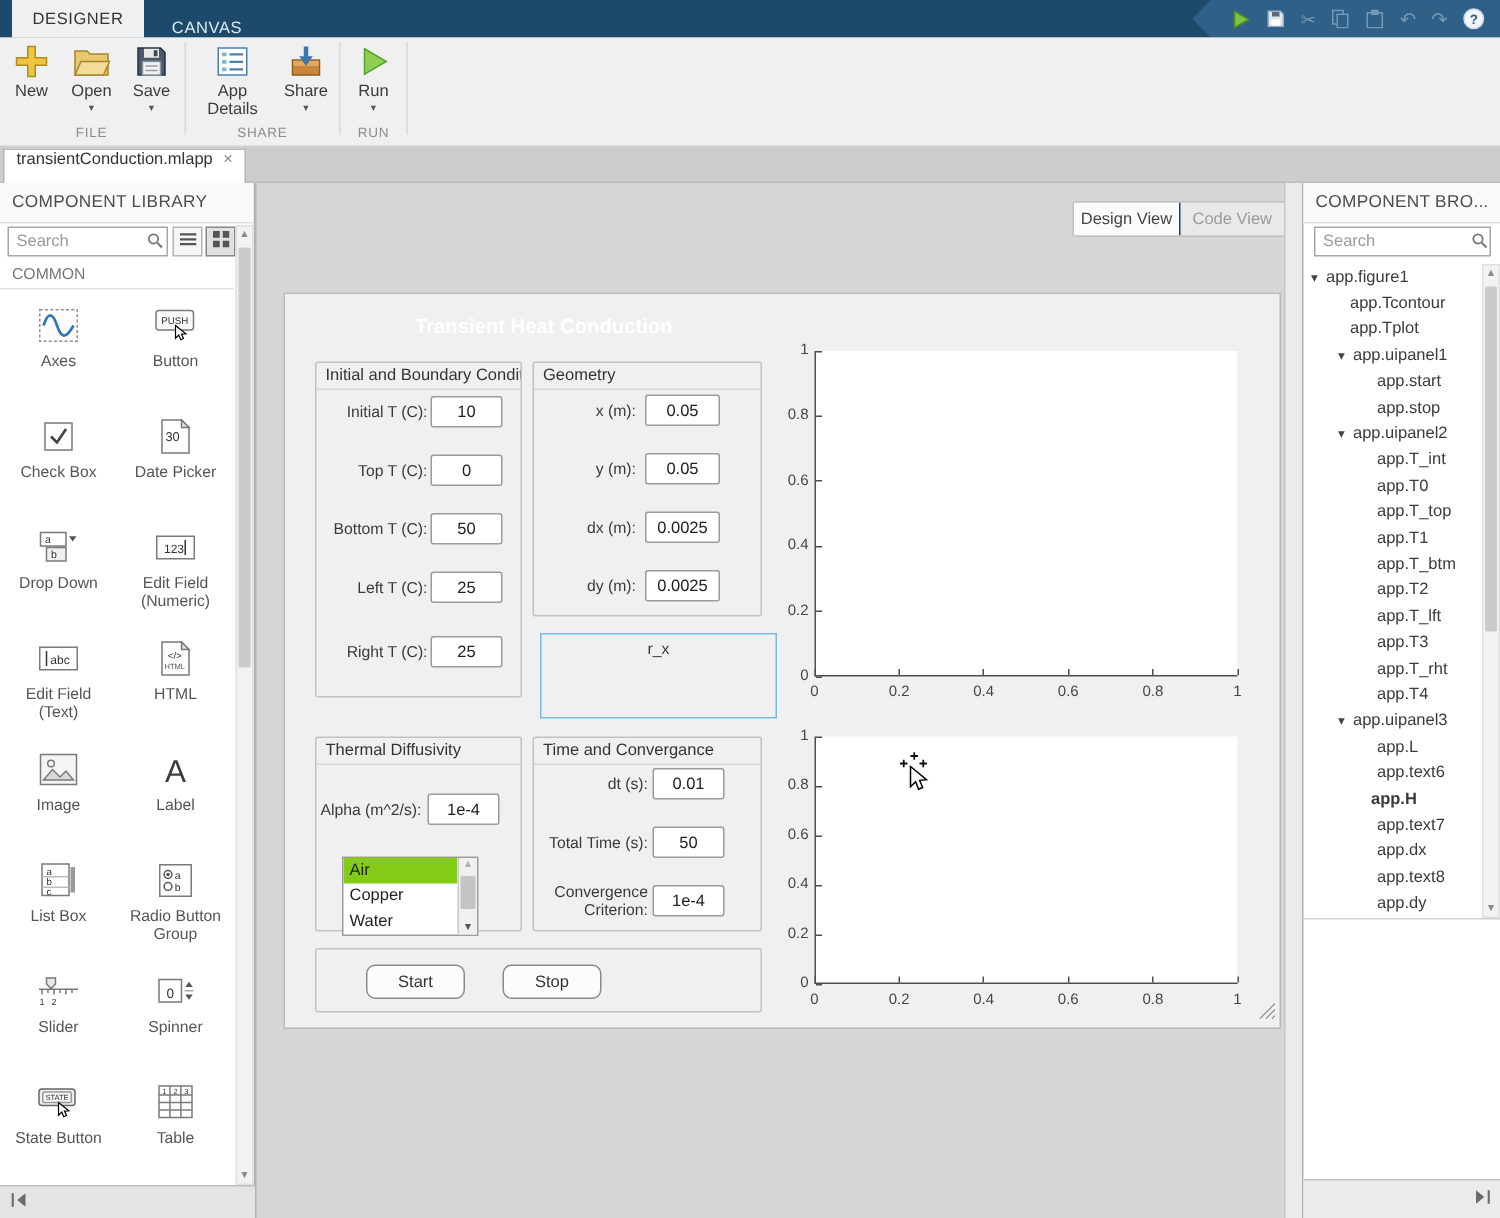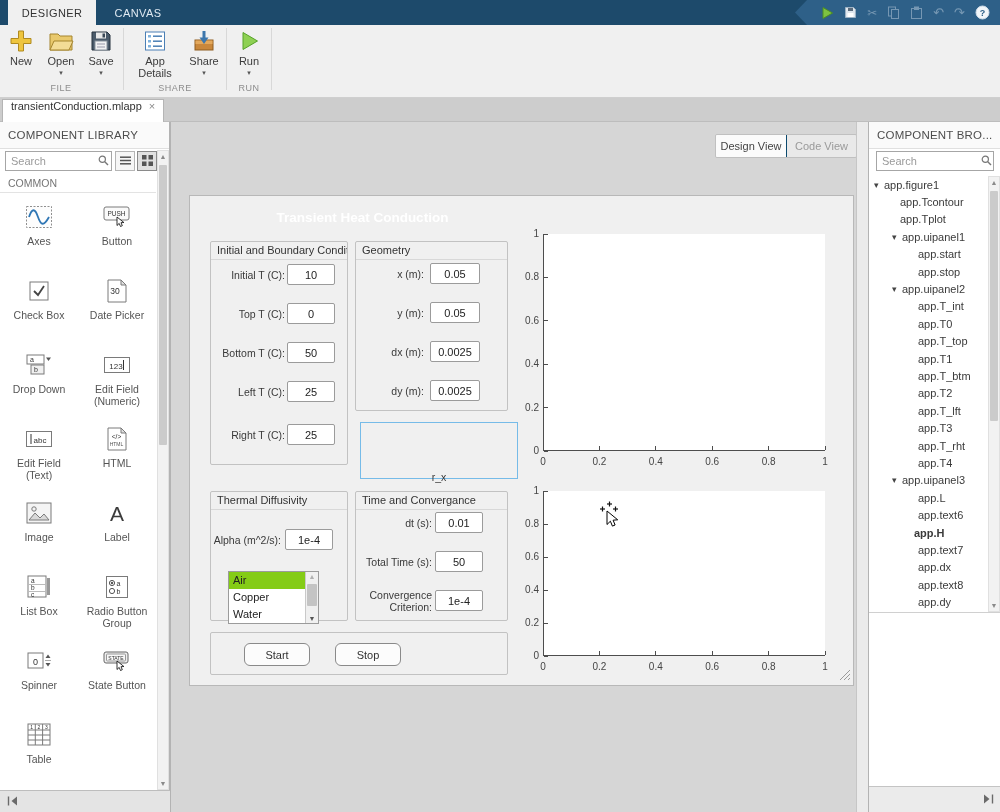--- a/index.html
+++ b/index.html
@@ -66,21 +66,21 @@
   .uipanel-title{height:17px;line-height:17px;padding-left:6px;font-size:11px;color:#333;border-bottom:1px solid #d8d8d8;white-space:nowrap;overflow:hidden;}
   .uipanel-body{position:absolute;left:0;right:0;top:17px;bottom:0;}
   .field-row{position:absolute;left:0;right:0;height:31px;}
   .field-label{position:absolute;top:0;bottom:0;display:flex;align-items:center;justify-content:flex-end;
     text-align:right;font-size:10.5px;color:#3a3a3a;line-height:12px;}
   .edit-field{position:absolute;top:5px;height:21px;background:#fff;border:1px solid #9b9b9b;border-radius:2px;
     display:flex;align-items:center;justify-content:center;font-size:11px;color:#222;box-sizing:border-box;}
   .ui-button{position:absolute;background:#fcfcfc;border:1px solid #8a8a8a;border-radius:6px;
     display:flex;align-items:center;justify-content:center;font-size:11px;color:#333;box-sizing:border-box;}
   .sel-label{position:absolute;border:1px solid #76bbe8;box-sizing:border-box;}
-  .sel-label .txt{position:absolute;top:4px;left:0;right:0;text-align:center;font-size:10.5px;color:#3a3a3a;margin-top:44px;}
+  .sel-label .txt{position:absolute;top:4px;left:0;right:0;text-align:center;font-size:10.5px;color:#3a3a3a;}
   .listbox{position:absolute;background:#fff;border:1px solid #9b9b9b;box-sizing:border-box;}
   .lb-items{position:absolute;left:0;top:0;bottom:0;right:13px;overflow:hidden;}
   .lb-item{height:17px;line-height:17px;padding-left:4px;font-size:11px;color:#222;}
   .lb-item.selected{background:#84cc16;}
   .lb-scroll{position:absolute;right:0;top:0;bottom:0;width:13px;background:#f0f0f0;border-left:1px solid #c9c9c9;box-sizing:border-box;}
   .plot-area{position:absolute;background:#fff;border-left:1px solid #4d4d4d;border-bottom:1px solid #4d4d4d;box-sizing:border-box;}
   .tick-label{position:absolute;font-size:10px;color:#454545;}
   .tick-mark{position:absolute;background:#4d4d4d;}
   
   .tree{position:absolute;}
@@ -91,21 +91,21 @@
 </style>
 </head>
 <body>
 
 <div class="screen">
 
   <div class="toolstrip">
     <div class="ts-tab active" style="left:8px;width:88px;">
         <span>DESIGNER</span>
       </div>
-    <div class="ts-tab" style="left:96px;width:84px;">
+    <div class="ts-tab" style="left:96px;width:84px;align-items:flex-end;">
         <span>CANVAS</span>
       </div>
     <div class="qab">
         <span>
           <svg width="14" height="14" viewBox="0 0 14 14">
             <path d="M3 1.5L12.5 7 3 12.5z" fill="#7dc242" stroke="#4f8f22"></path>
           </svg>
         </span>
         <span>
           <svg width="13" height="13" viewBox="0 0 13 13">
@@ -390,20 +390,39 @@
               <circle cx="8" cy="9" r="1.2" fill="#555"></circle>
               <text x="12.5" y="12" font-size="7" fill="#333">a</text>
               <circle cx="8" cy="17" r="2.6" fill="none" stroke="#555"></circle>
               <text x="12.5" y="20" font-size="7" fill="#333">b</text>
             </svg>
           </div>
           <div class="lib-label">Radio Button Group</div>
         </div>
         <div class="lib-item">
           <div class="lib-icon">
+            <svg width="30" height="22" viewBox="0 0 30 22">
+              <path d="M7 2h6v4l-3 3-3-3z" fill="#e8e8e8" stroke="#777"></path>
+              <line x1="2" y1="9.5" x2="28" y2="9.5" stroke="#777"></line>
+              <g stroke="#777">
+                <line x1="4" y1="10" x2="4" y2="13"></line>
+                <line x1="8" y1="10" x2="8" y2="12"></line>
+                <line x1="12" y1="10" x2="12" y2="13"></line>
+                <line x1="16" y1="10" x2="16" y2="12"></line>
+                <line x1="20" y1="10" x2="20" y2="13"></line>
+                <line x1="24" y1="10" x2="24" y2="12"></line>
+              </g>
+              <text x="4" y="20" font-size="6" text-anchor="middle" fill="#333">1</text>
+              <text x="12" y="20" font-size="6" text-anchor="middle" fill="#333">2</text>
+            </svg>
+          </div>
+          <div class="lib-label">Slider</div>
+        </div>
+        <div class="lib-item">
+          <div class="lib-icon">
             <svg width="26" height="20" viewBox="0 0 26 20">
               <rect x="2" y="2" width="15" height="15" fill="#fff" stroke="#7a7a7a"></rect>
               <text x="9.5" y="14" font-size="9" text-anchor="middle" fill="#333">0</text>
               <path d="M19.5 7l2.5-3.5L24.5 7z" fill="#555"></path>
               <path d="M19.5 12l2.5 3.5 2.5-3.5z" fill="#555"></path>
               <line x1="19" y1="9.5" x2="25" y2="9.5" stroke="#aaa"></line>
             </svg>
           </div>
           <div class="lib-label">Spinner</div>
         </div>

